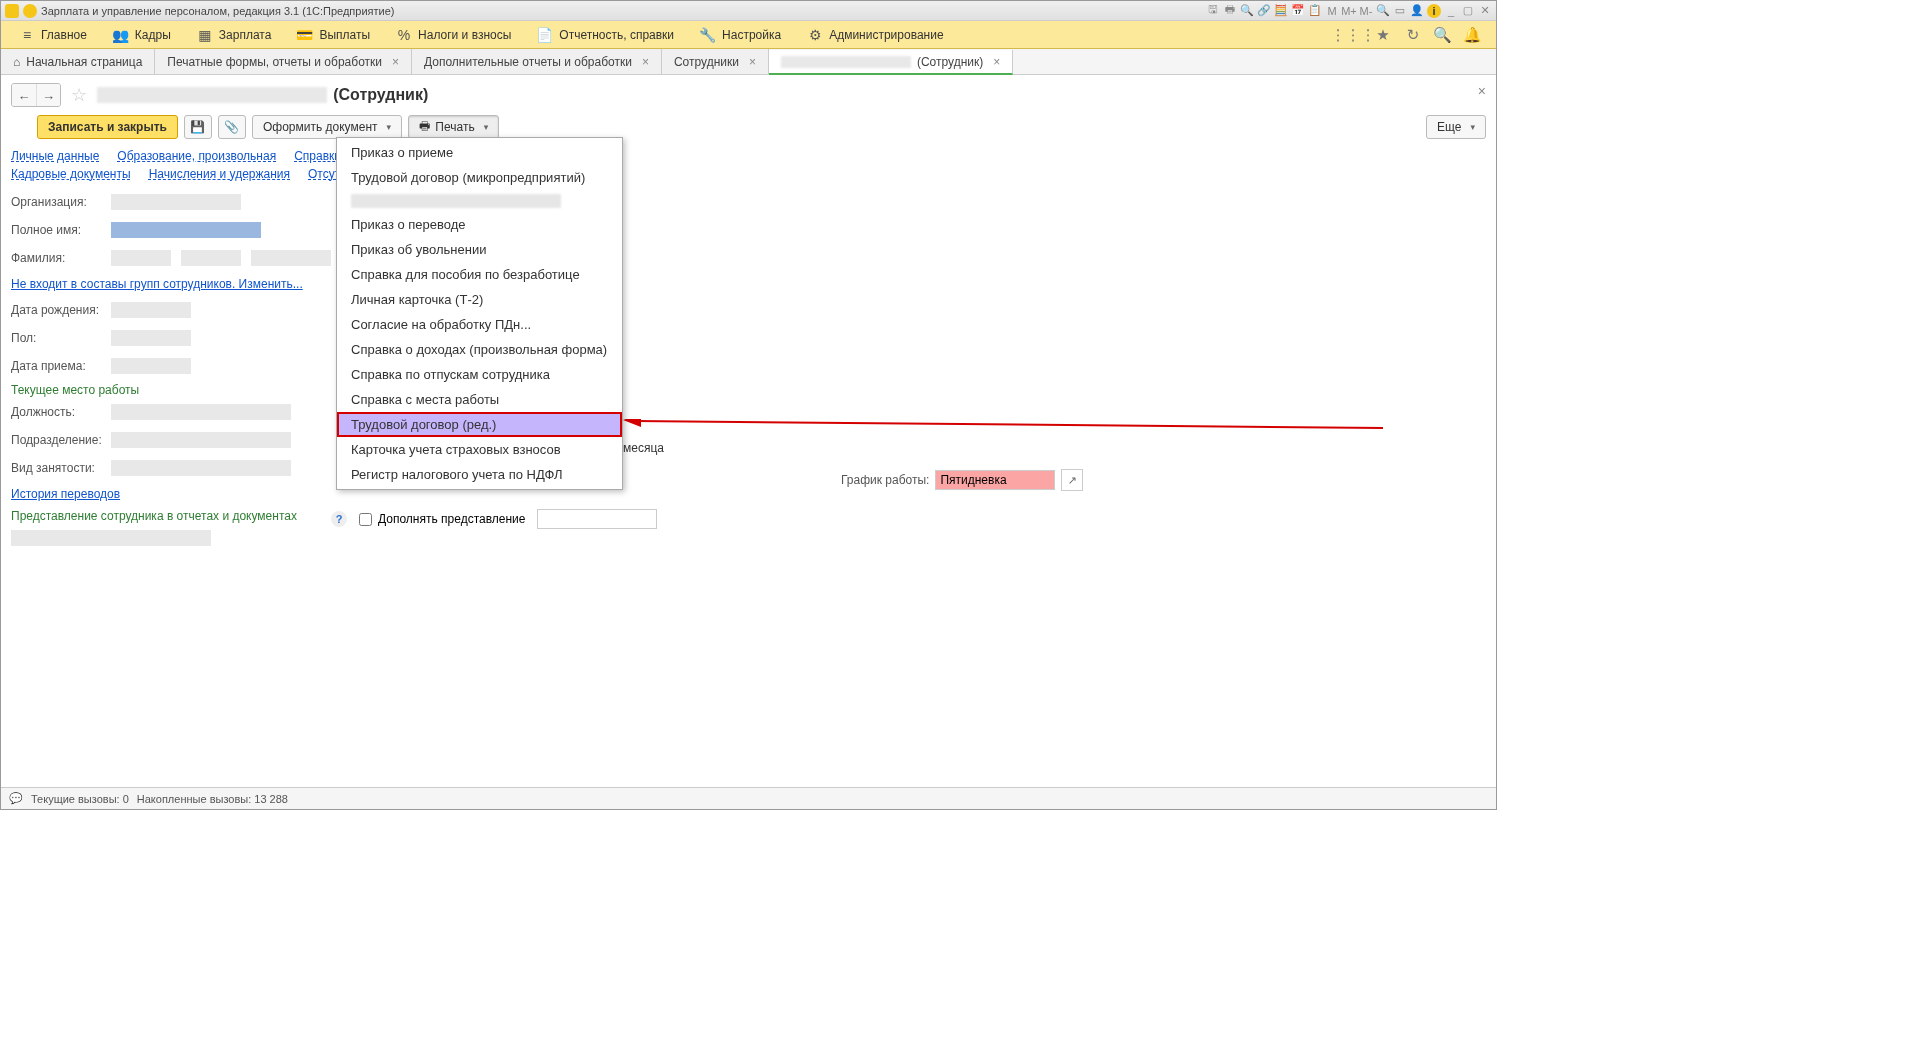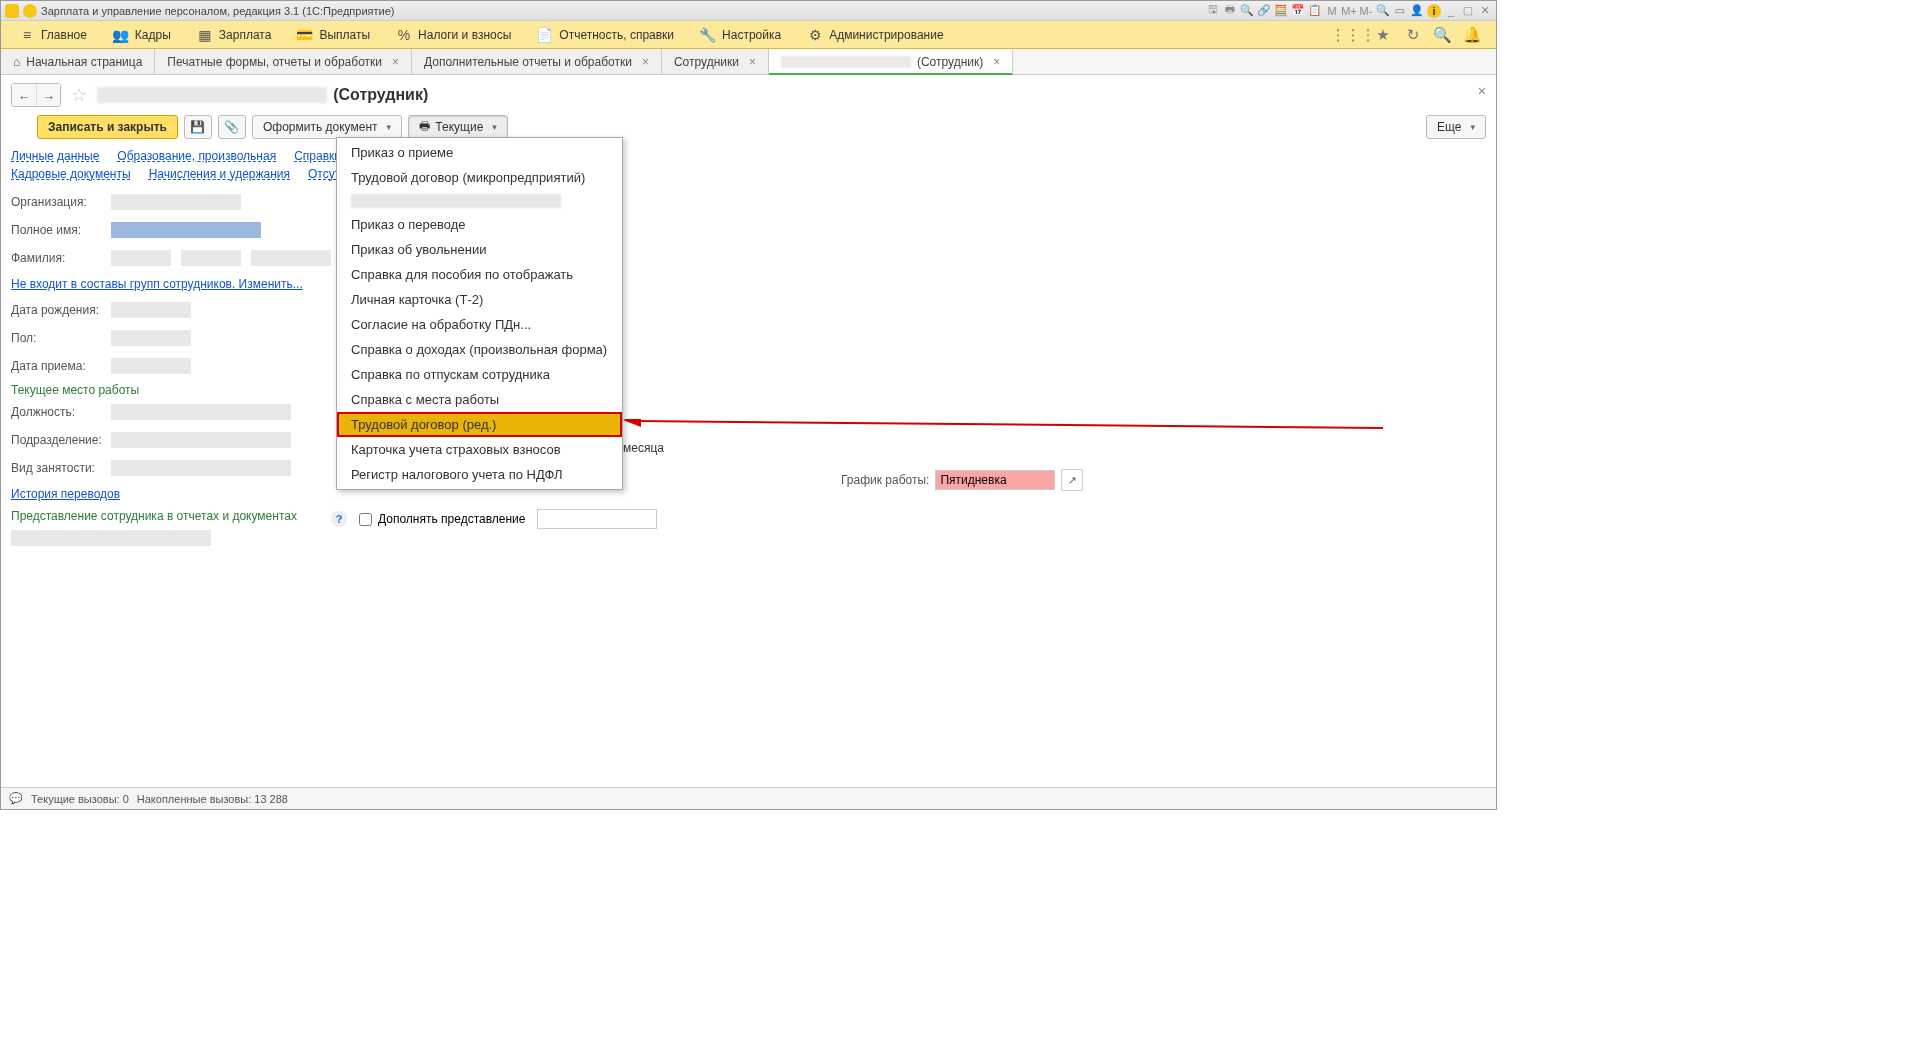--- a/index.html
+++ b/index.html
@@ -165,21 +165,21 @@
       padding: 2px 0;
     }
     .dd-item {
       display:block;
       padding:5px 14px;
       font-size:13px;
       color:#333;
       cursor:pointer;
     }
     .dd-item.highlighted {
-      background:#eab308;
+      background:#c4b5fd;
       border:2px solid #d40000;
       padding:3px 12px;
       font-weight: normal;
     }
     .dd-redact { display:block; margin:4px 14px; height:14px; width:210px; background:#e6e6e6; filter:blur(1px);}
     
     .arrow-anno {
       position:absolute;
       left: 622px;
       top: 344px;
@@ -320,21 +320,21 @@
 
     <div class="toolbar">
       <button class="btn btn-primary">Записать и закрыть</button>
       <button class="btn btn-icon-only">💾</button>
       <button class="btn btn-icon-only">📎</button>
       <button class="btn btn-dropdown">
           <span>Оформить документ</span>
         </button>
       <button class="btn btn-dropdown btn-pressed">
           <span>🖶</span>
-          <span>Текущие</span>
+          <span>Печать</span>
         </button>
       <div class="toolbar-right">
         <button class="btn btn-dropdown">
             <span>Еще</span>
           </button>
       </div>
     </div>
 
     <div class="links-row">
       <a>Личные данные</a>
@@ -414,21 +414,21 @@
       <span>Дополнять представление</span>
       <span class="input-field" style="width:120px; margin-left:6px;"></span>
     </div>
 
     <div class="dropdown-menu">
       <span class="dd-item">Приказ о приеме</span>
       <span class="dd-item">Трудовой договор (микропредприятий)</span>
       <span class="dd-redact"></span>
       <span class="dd-item">Приказ о переводе</span>
       <span class="dd-item">Приказ об увольнении</span>
-      <span class="dd-item">Справка для пособия по отображать</span>
+      <span class="dd-item">Справка для пособия по безработице</span>
       <span class="dd-item">Личная карточка (Т-2)</span>
       <span class="dd-item">Согласие на обработку ПДн...</span>
       <span class="dd-item">Справка о доходах (произвольная форма)</span>
       <span class="dd-item">Справка по отпускам сотрудника</span>
       <span class="dd-item">Справка с места работы</span>
       <span class="dd-item highlighted">Трудовой договор (ред.)</span>
       <span class="dd-item">Карточка учета страховых взносов</span>
       <span class="dd-item">Регистр налогового учета по НДФЛ</span>
     </div>
 

